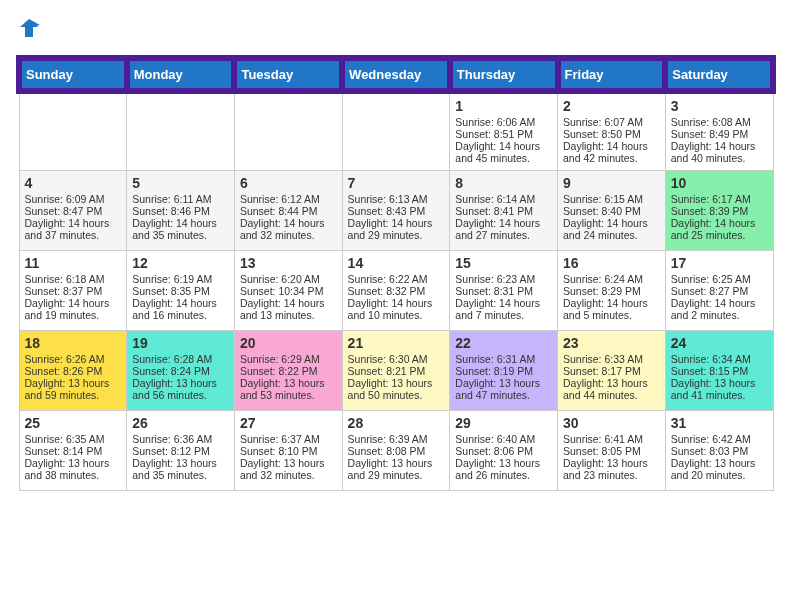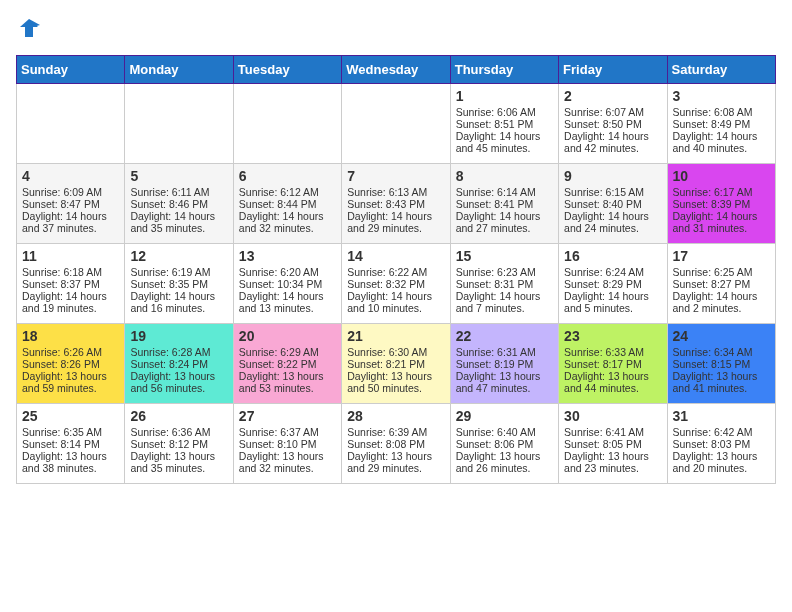--- a/index.html
+++ b/index.html
@@ -33,21 +33,21 @@
       border-collapse: collapse;
       table-layout: fixed;
     }
     th {
       background-color: #2176c7;
       color: #fff;
       padding: 6px 4px;
       font-size: 13px;
       font-weight: bold;
       text-align: left;
-      border: 1px solid #4c1d95;
+      border: 6px solid #4c1d95;
     }
     td {
       border: 1px solid #ccc;
       vertical-align: top;
       padding: 4px 5px;
       font-size: 10.5px;
       color: #333;
       height: 80px;
       background: #fff;
     }
@@ -174,25 +174,25 @@
           <div>Sunrise: 6:14 AM</div>
           <div>Sunset: 8:41 PM</div>
           <div>Daylight: 14 hours and 27 minutes.</div>
         </td>
         <td style="background: rgb(245, 245, 245);">
           <span class="day-number">9</span>
           <div>Sunrise: 6:15 AM</div>
           <div>Sunset: 8:40 PM</div>
           <div>Daylight: 14 hours and 24 minutes.</div>
         </td>
-        <td style="background: #d946ef;">
+        <td style="background: #86efac;">
           <span class="day-number">10</span>
           <div>Sunrise: 6:17 AM</div>
           <div>Sunset: 8:39 PM</div>
-          <div>Daylight: 14 hours and 31 minutes.</div>
+          <div>Daylight: 14 hours and 25 minutes.</div>
         </td>
       </tr>
       <tr>
         <td>
           <span class="day-number">11</span>
           <div>Sunrise: 6:18 AM</div>
           <div>Sunset: 8:37 PM</div>
           <div>Daylight: 14 hours and 19 minutes.</div>
         </td>
         <td>
@@ -256,27 +256,27 @@
           <div>Sunrise: 6:30 AM</div>
           <div>Sunset: 8:21 PM</div>
           <div>Daylight: 13 hours and 50 minutes.</div>
         </td>
         <td style="background: #c4b5fd;">
           <span class="day-number">22</span>
           <div>Sunrise: 6:31 AM</div>
           <div>Sunset: 8:19 PM</div>
           <div>Daylight: 13 hours and 47 minutes.</div>
         </td>
-        <td style="background: #bef264;">
+        <td style="background: #fef9c3;">
           <span class="day-number">23</span>
           <div>Sunrise: 6:33 AM</div>
           <div>Sunset: 8:17 PM</div>
           <div>Daylight: 13 hours and 44 minutes.</div>
         </td>
-        <td style="background: #3b82f6;">
+        <td style="background: #5eead4;">
           <span class="day-number">24</span>
           <div>Sunrise: 6:34 AM</div>
           <div>Sunset: 8:15 PM</div>
           <div>Daylight: 13 hours and 41 minutes.</div>
         </td>
       </tr>
       <tr>
         <td>
           <span class="day-number">25</span>
           <div>Sunrise: 6:35 AM</div>

